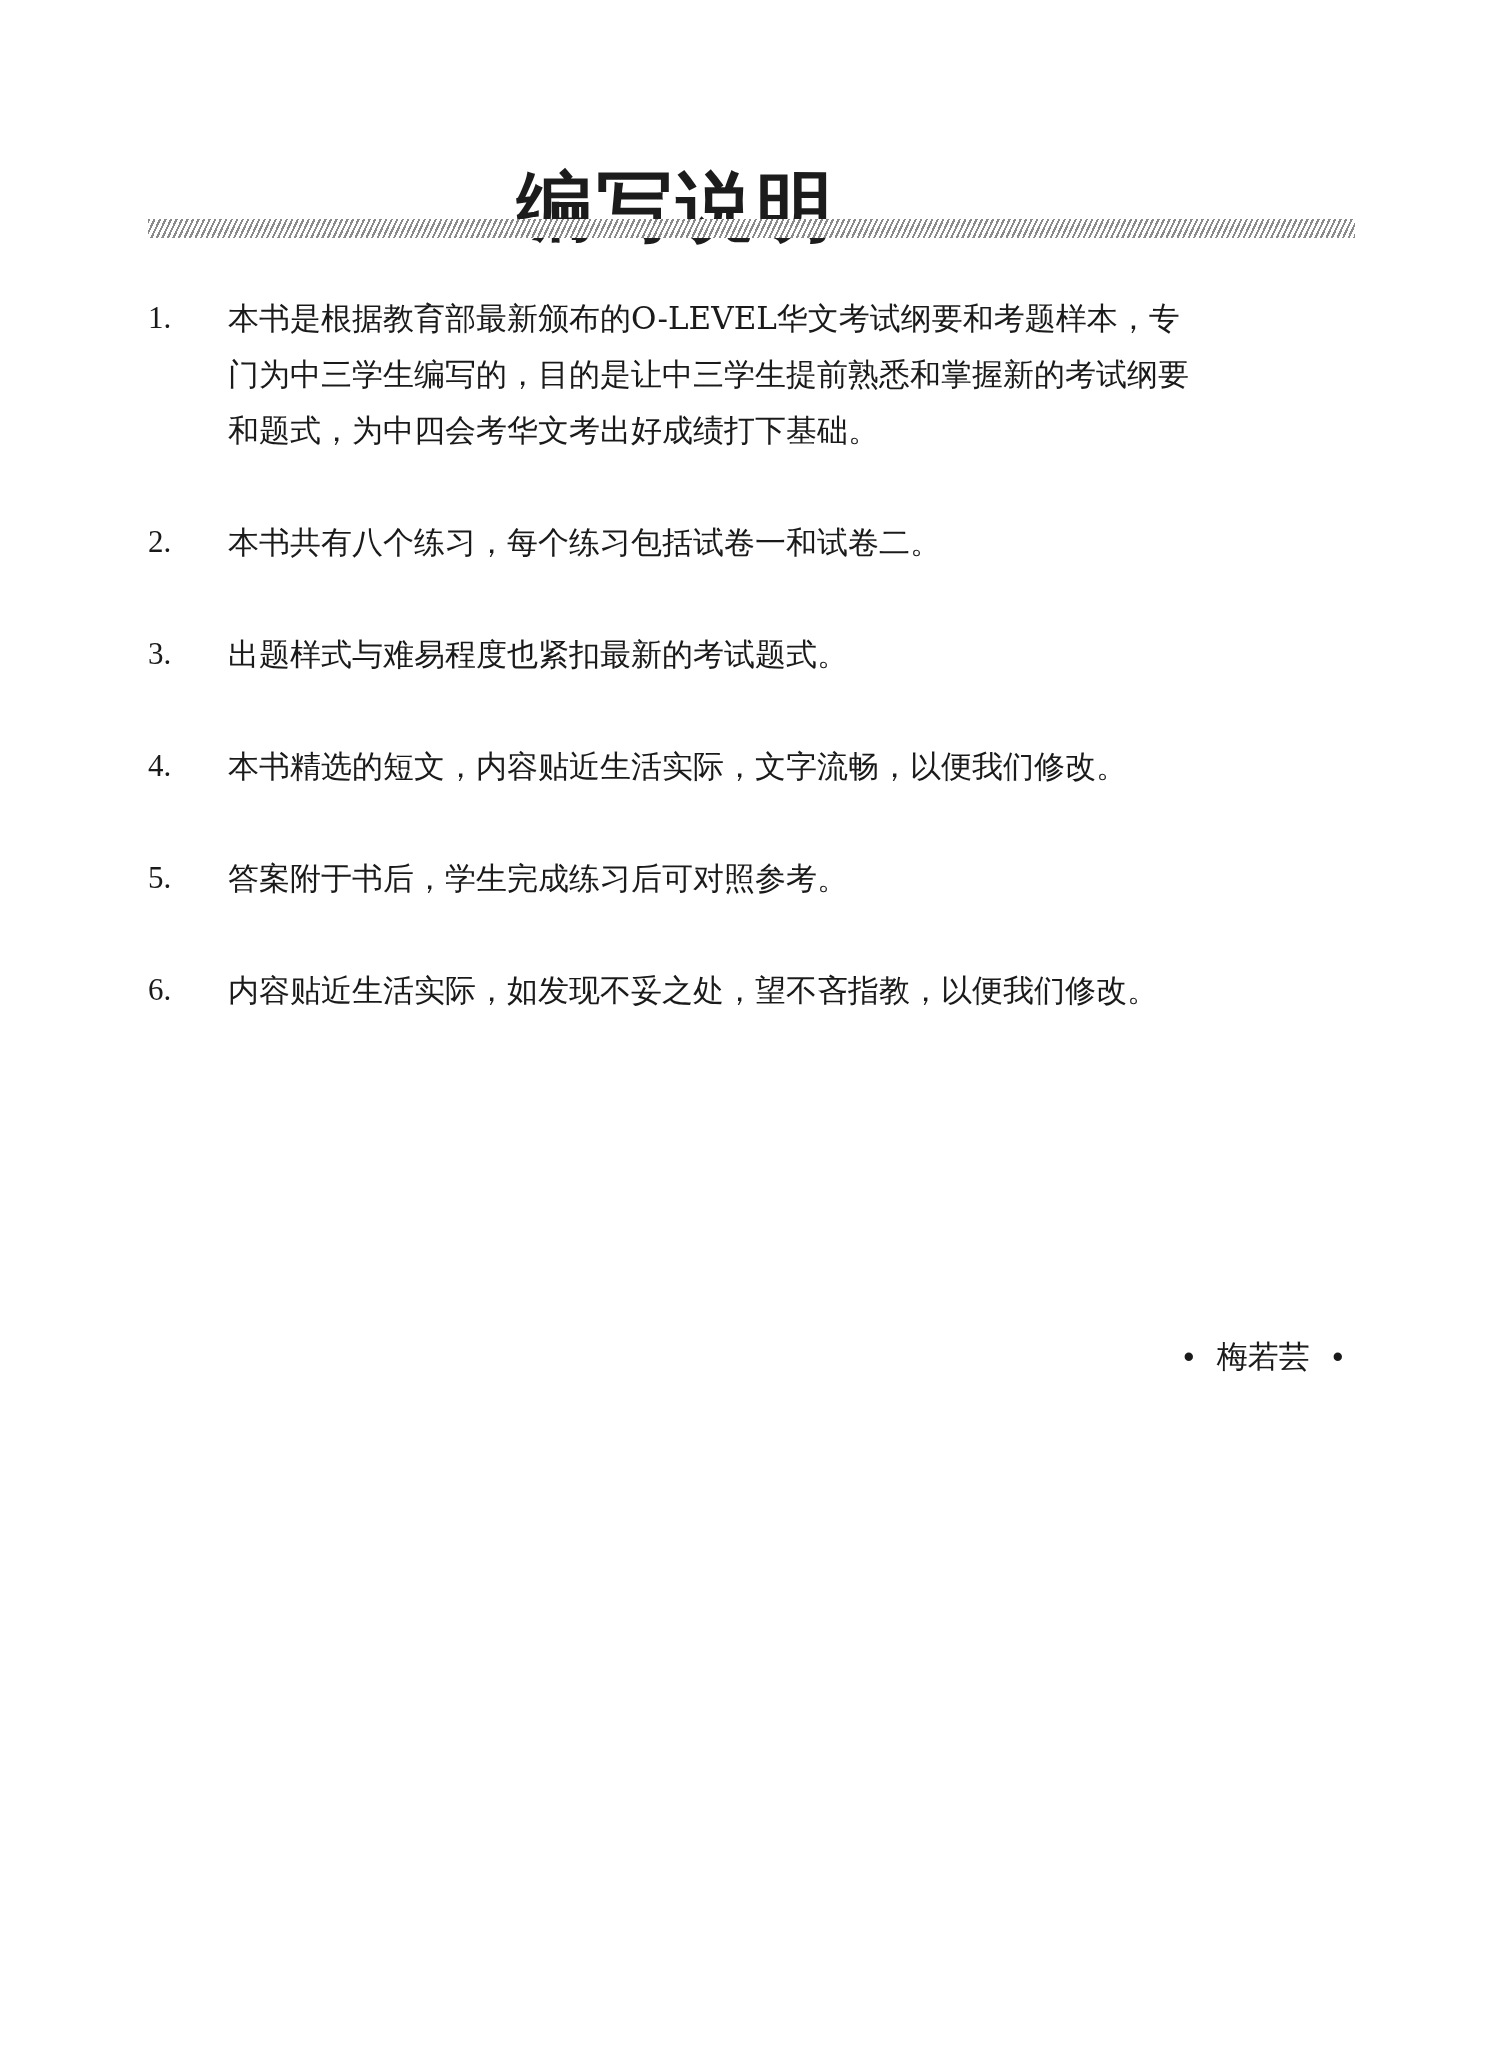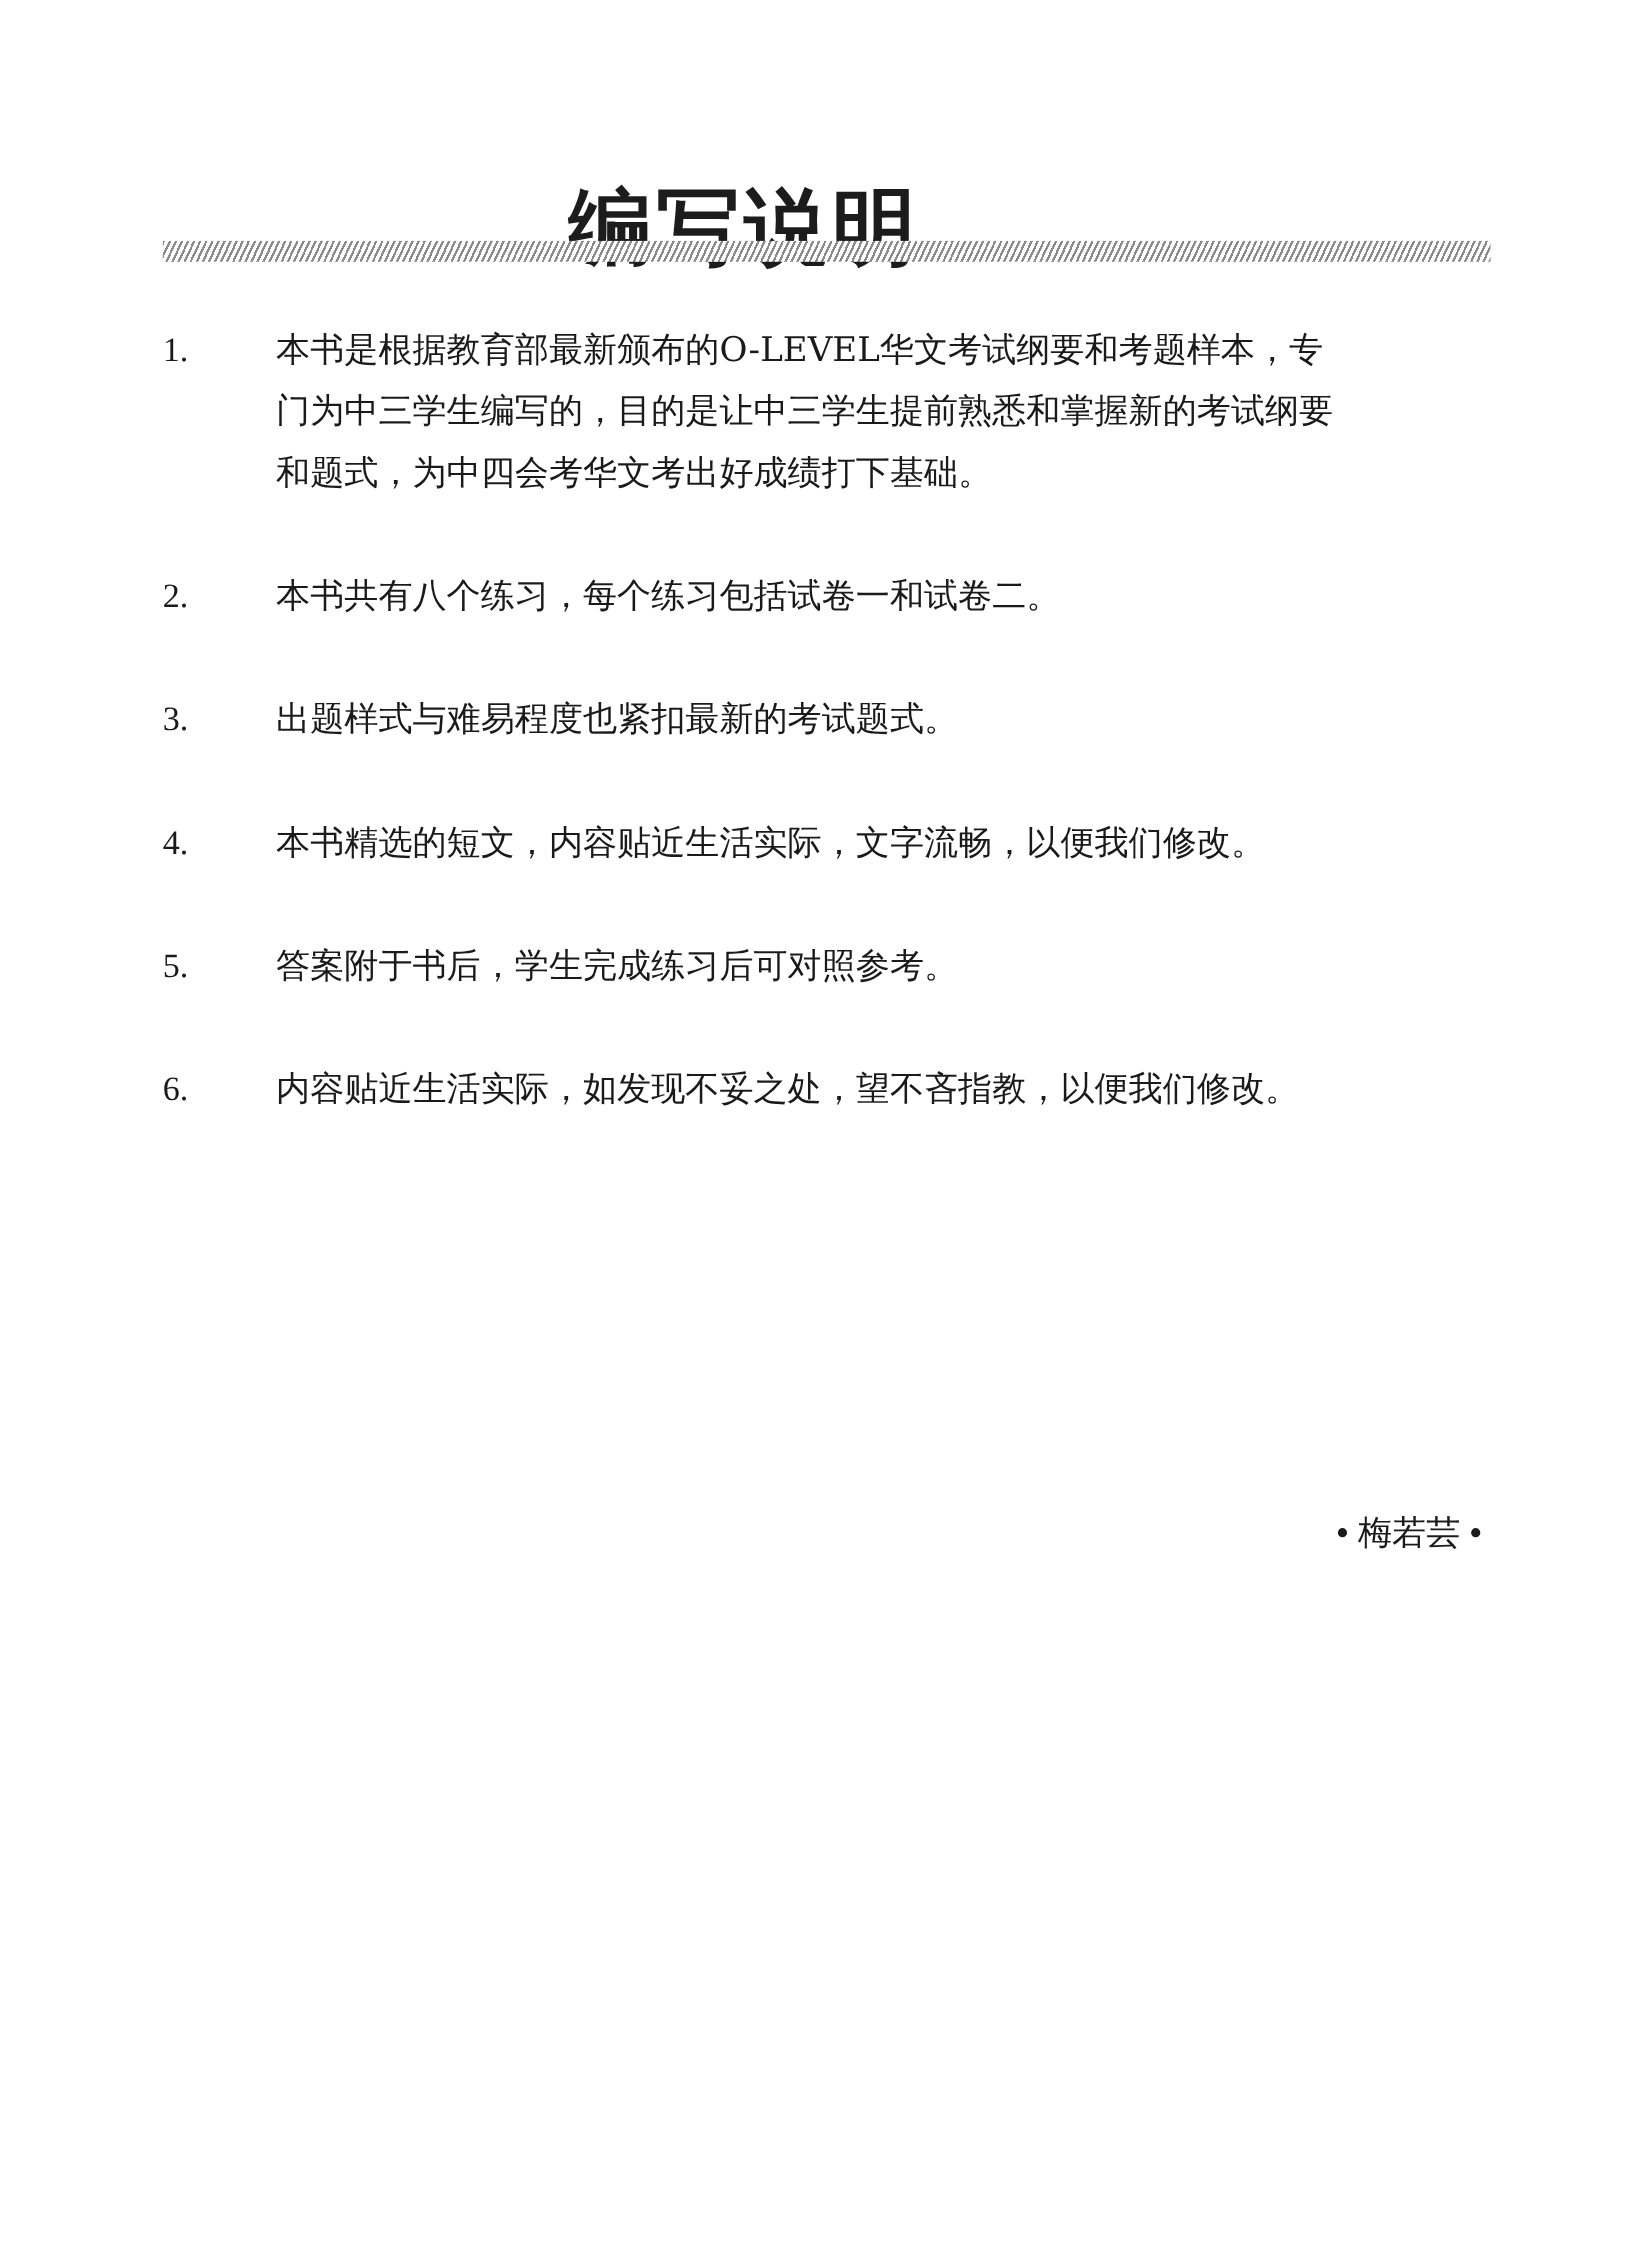--- a/index.html
+++ b/index.html
@@ -6,23 +6,23 @@
   body { width: 1497px; height: 2047px; position: relative; overflow: hidden;
          font-family: "DejaVu Serif", "Liberation Serif", serif; color: #1a1a1a; }
   .title { position: absolute; top: 118px; left: 0; width: 1353px; text-align: center;
            font-family: "DejaVu Sans", "Liberation Sans", sans-serif; font-weight: bold;
            font-size: 76px; letter-spacing: 4px; color: #1c1c1c; line-height: 1; }
   .hatch { position: absolute; top: 219px; left: 148px; width: 1207px; height: 19px;
            background: repeating-linear-gradient(115deg, #8a8a8a 0px, #8a8a8a 2px, #ffffff 2px, #ffffff 5px); }
   .list { position: absolute; top: 290px; left: 148px; width: 1220px; }
   .item { position: relative; font-size: 31px; line-height: 56px; }
   .num { position: absolute; left: 0; top: 0; width: 60px; font-family: "Liberation Serif", serif; }
-  .text { margin-left: 103px; display: block; }
-  .signature { position: absolute; top: 1373px; right: 150px; font-size: 31px;
-               font-family: Liberation Sans, sans-serif; }
+  .text { margin-left: 80px; display: block; }
+  .signature { position: absolute; top: 1336px; right: 150px; font-size: 31px;
+               font-family: Liberation Mono, monospace; }
 </style>
 </head>
 <body>
 
 <h1 class="title">编写说明</h1>
 <div class="hatch"></div>
 
 <div class="list">
   <div class="item" style="margin-bottom:56px">
     <span class="num">1.</span>

